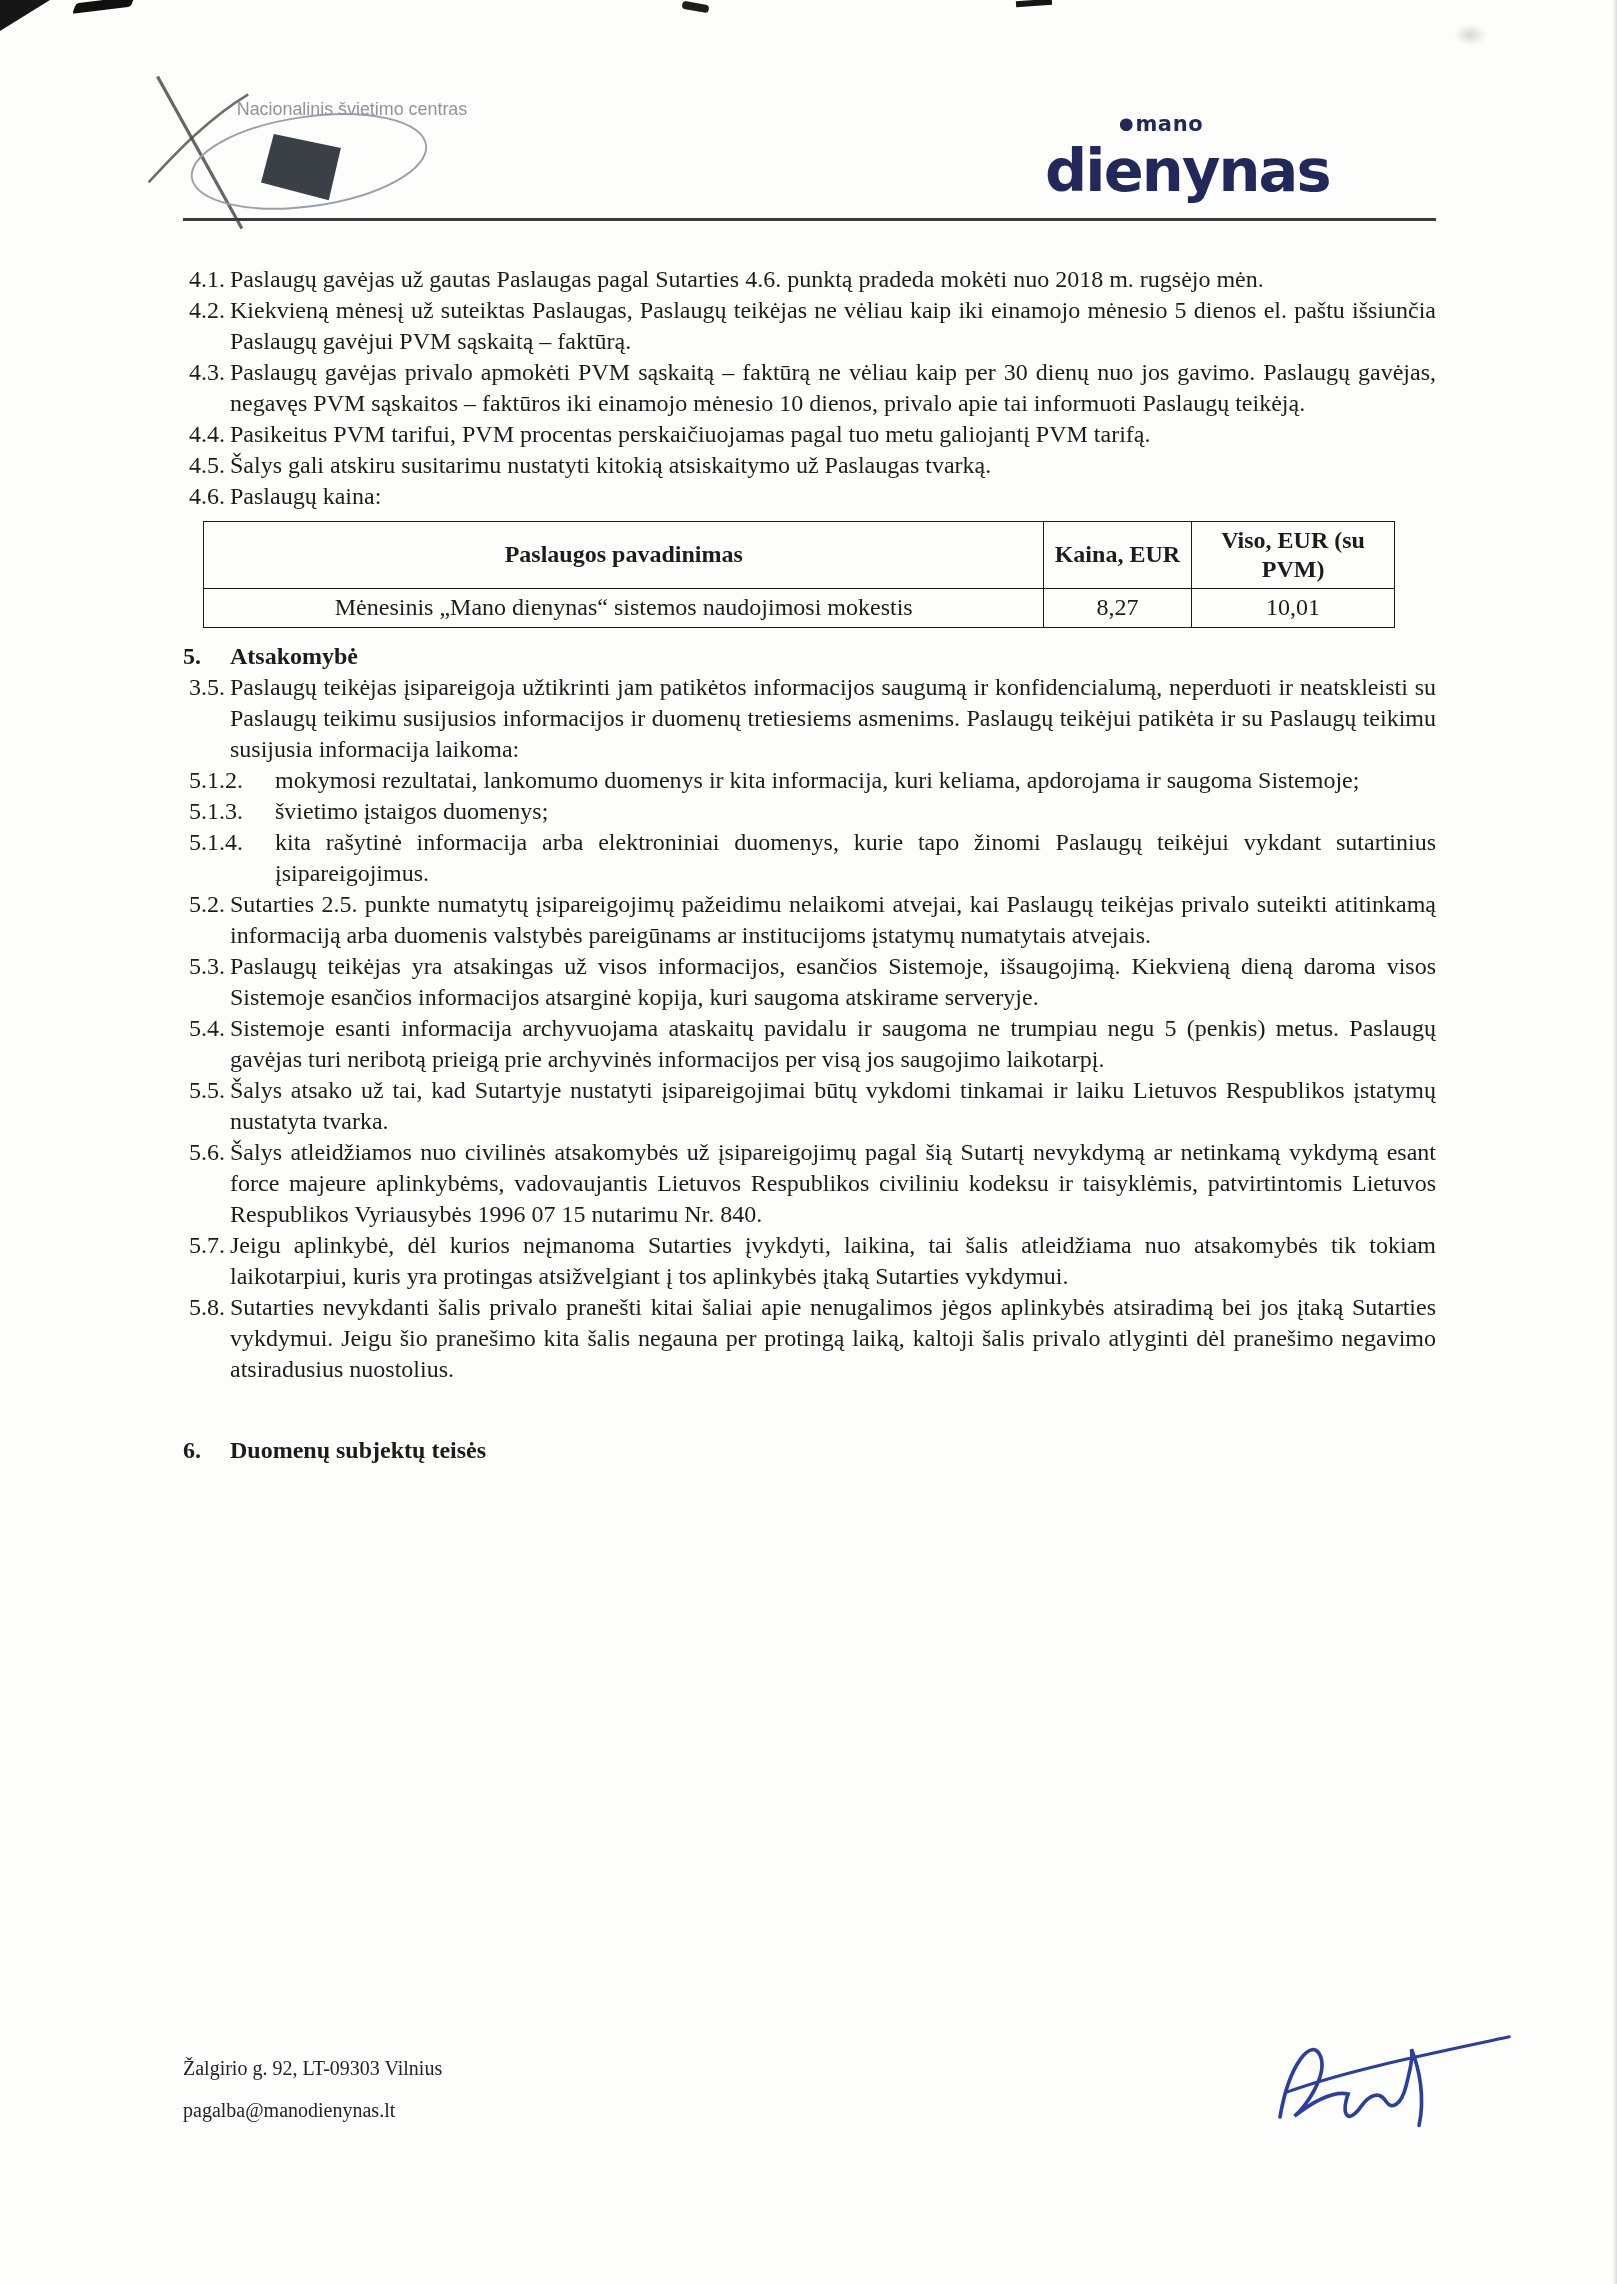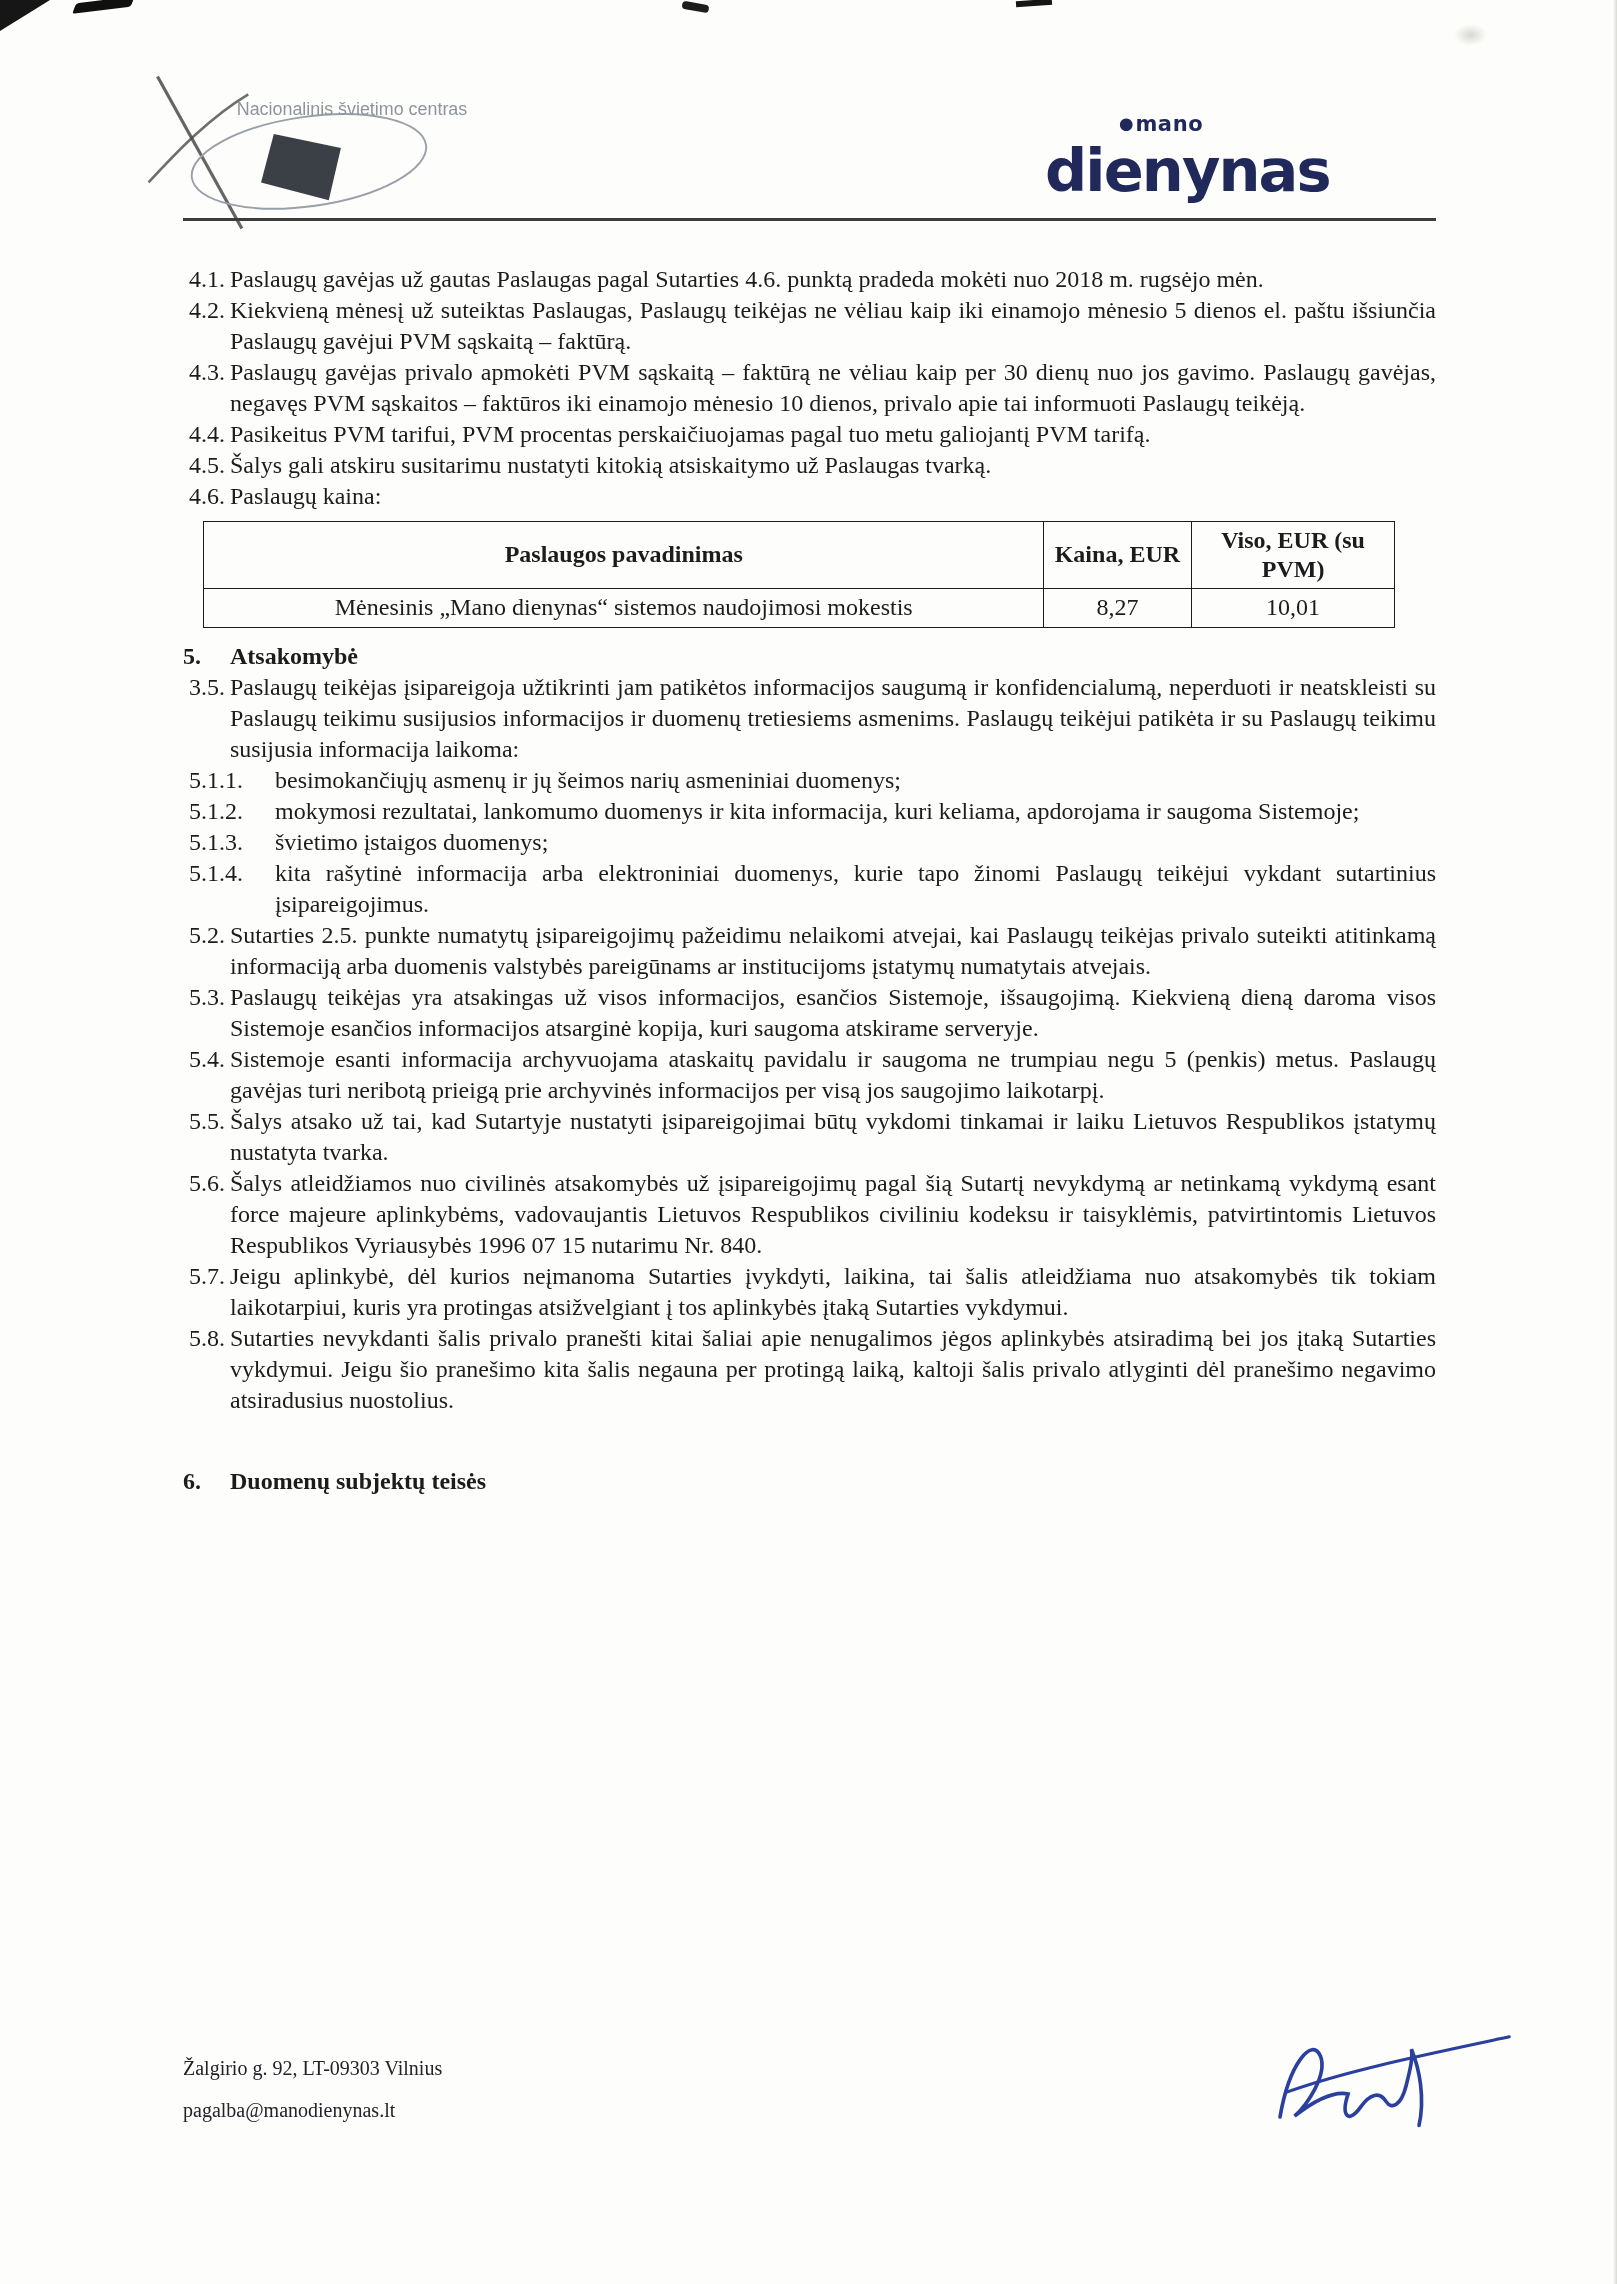--- a/index.html
+++ b/index.html
@@ -138,24 +138,20 @@
   <div class="heading">
     <span class="num">5.</span>
     <span>Atsakomybė</span>
   </div>
 
   <div class="li">
     <span class="num">3.5.</span>
     <span>Paslaugų teikėjas įsipareigoja užtikrinti jam patikėtos informacijos saugumą ir konfidencialumą, neperduoti ir neatskleisti su Paslaugų teikimu susijusios informacijos ir duomenų tretiesiems asmenims. Paslaugų teikėjui patikėta ir su Paslaugų teikimu susijusia informacija laikoma:</span>
   </div>
   <div class="li l2">
-    <span class="num">5.1.1.</span>
-    <span>besimokančiųjų asmenų ir jų šeimos narių asmeniniai duomenys;</span>
-  </div>
-  <div class="li l2">
     <span class="num">5.1.2.</span>
     <span>mokymosi rezultatai, lankomumo duomenys ir kita informacija, kuri keliama, apdorojama ir saugoma Sistemoje;</span>
   </div>
   <div class="li l2">
     <span class="num">5.1.3.</span>
     <span>švietimo įstaigos duomenys;</span>
   </div>
   <div class="li l2">
     <span class="num">5.1.4.</span>
     <span>kita rašytinė informacija arba elektroniniai duomenys, kurie tapo žinomi Paslaugų teikėjui vykdant sutartinius įsipareigojimus.</span>

